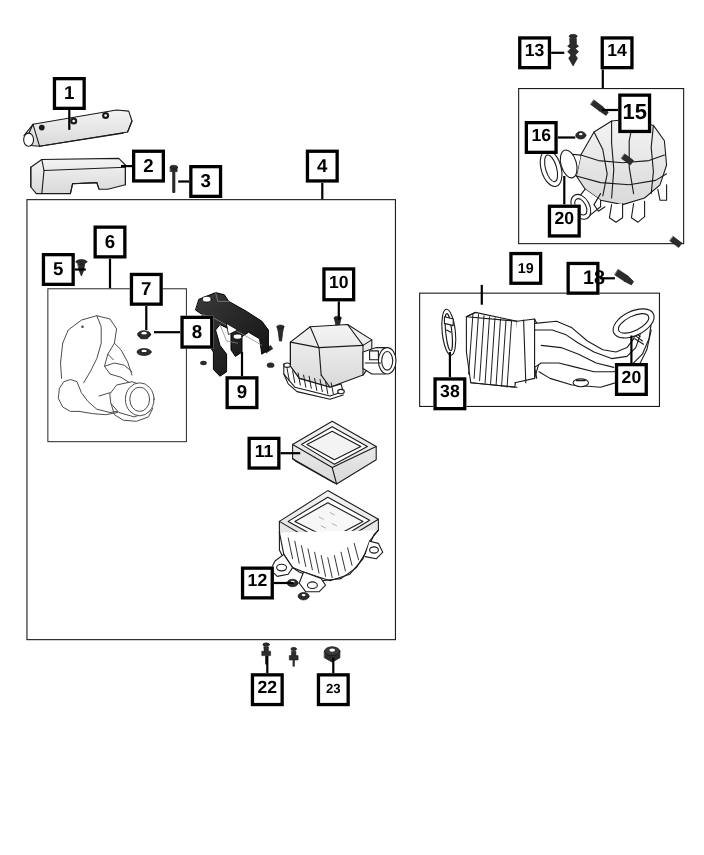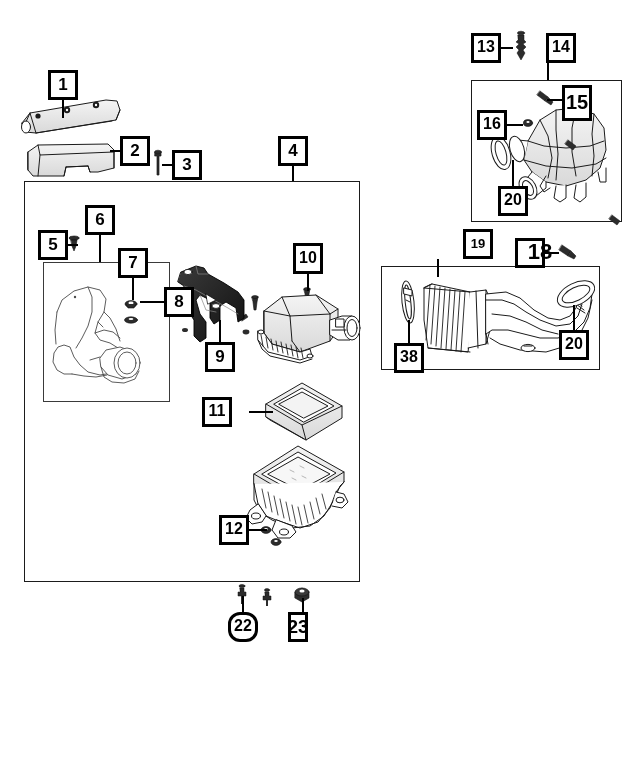--- a/index.html
+++ b/index.html
@@ -423,54 +423,54 @@
       </div>
       <div class="callout" style="left: 164px; top: 287px; width: 30px; height: 30px; font-size: 17px;">
         <span>8</span>
       </div>
       <div class="callout" style="left: 205px; top: 342px; width: 30px; height: 30px; font-size: 17px;">
         <span>9</span>
       </div>
       <div class="callout" style="left: 293px; top: 243px; width: 30px; height: 31px; font-size: 16px;">
         <span>10</span>
       </div>
-      <div class="callout" style="left: 202px; top: 397px; width: 30px; height: 30px; font-size: 16px;">
+      <div class="callout" style="left: 225px; top: 397px; width: 30px; height: 30px; font-size: 16px;">
         <span>11</span>
       </div>
       <div class="callout" style="left: 219px; top: 515px; width: 30px; height: 30px; font-size: 16px;">
         <span>12</span>
       </div>
       <div class="callout" style="left: 471px; top: 33px; width: 30px; height: 30px; font-size: 16px;">
         <span>13</span>
       </div>
       <div class="callout" style="left: 533px; top: 33px; width: 30px; height: 30px; font-size: 16px; margin-left: 13px;">
         <span>14</span>
       </div>
       <div class="callout" style="left: 562px; top: 85px; width: 30px; height: 36px; font-size: 20px;">
         <span>15</span>
       </div>
       <div class="callout" style="left: 477px; top: 110px; width: 30px; height: 30px; font-size: 16px;">
         <span>16</span>
       </div>
       <div class="callout" style="left: 498px; top: 186px; width: 30px; height: 30px; font-size: 16px;">
         <span>20</span>
       </div>
-      <div class="callout" style="left: 515px; top: 238px; width: 30px; height: 30px; font-size: 22px; padding-left: 20px;">
+      <div class="callout" style="left: 515px; top: 238px; width: 30px; height: 30px; font-size: 18px; padding-left: 20px;">
         <span>18</span>
       </div>
       <div class="callout" style="left: 423px; top: 229px; width: 30px; height: 30px; font-size: 13px; margin-left: 40px;">
         <span>19</span>
       </div>
       <div class="callout" style="left: 559px; top: 330px; width: 30px; height: 30px; font-size: 16px;">
         <span>20</span>
       </div>
       <div class="callout" style="left: 394px; top: 343px; width: 30px; height: 30px; font-size: 16px;">
         <span>38</span>
       </div>
-      <div class="callout" style="left: 228px; top: 612px; width: 30px; height: 30px; font-size: 16px; border-radius: 12px;">
+      <div class="callout" style="left: 228px; top: 612px; width: 30px; height: 30px; font-size: 16px;">
         <span>22</span>
       </div>
-      <div class="callout" style="left: 288px; top: 612px; width: 20px; height: 30px; font-size: 19px;">
+      <div class="callout" style="left: 288px; top: 612px; width: 30px; height: 30px; font-size: 12px;">
         <span>23</span>
       </div>
     </div>
 
 </div>
 
 </body></html>

